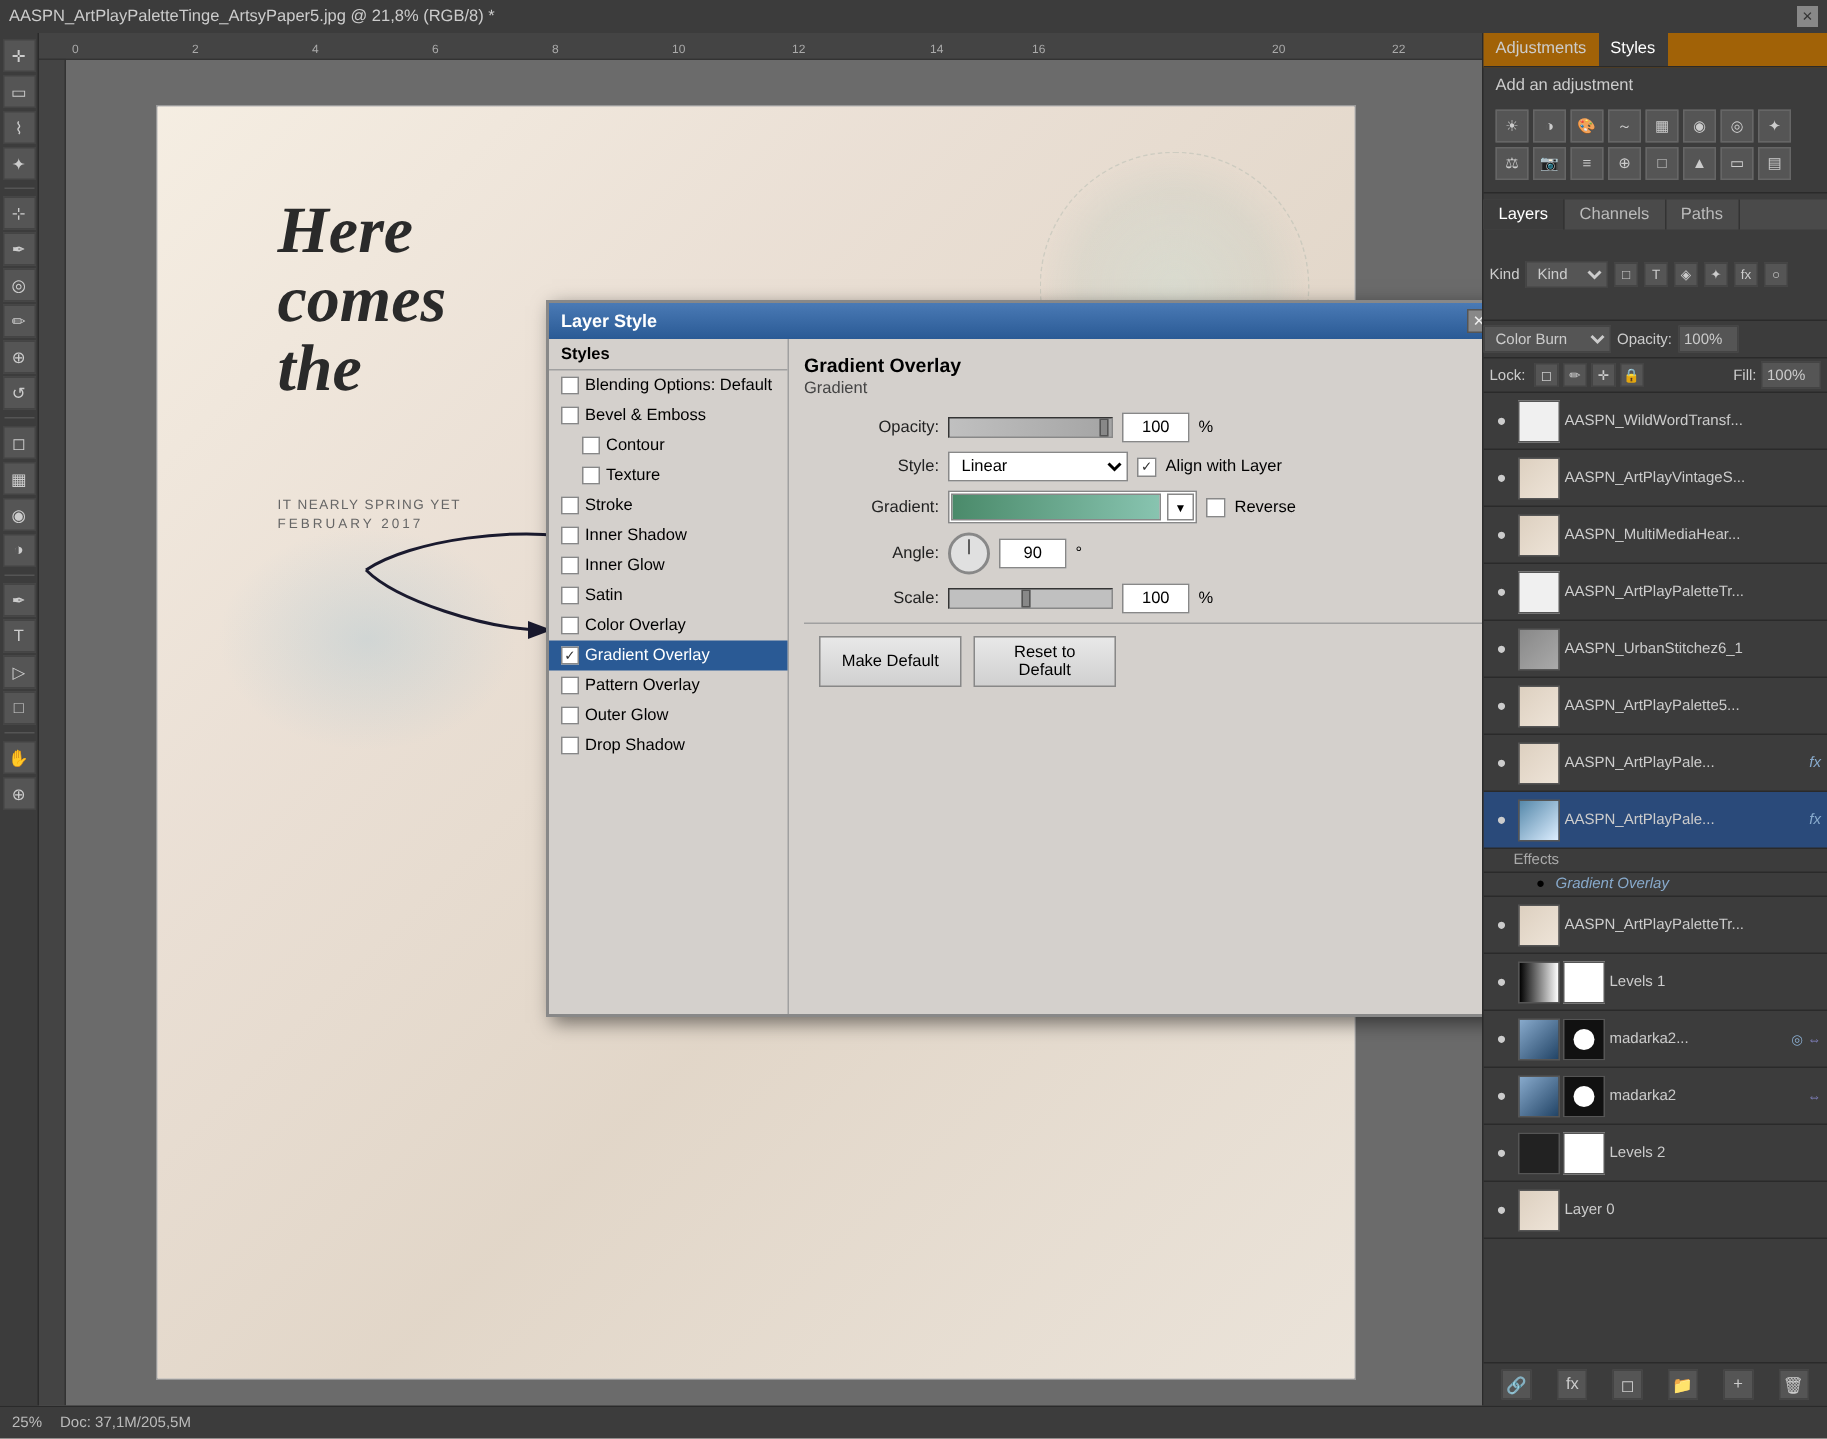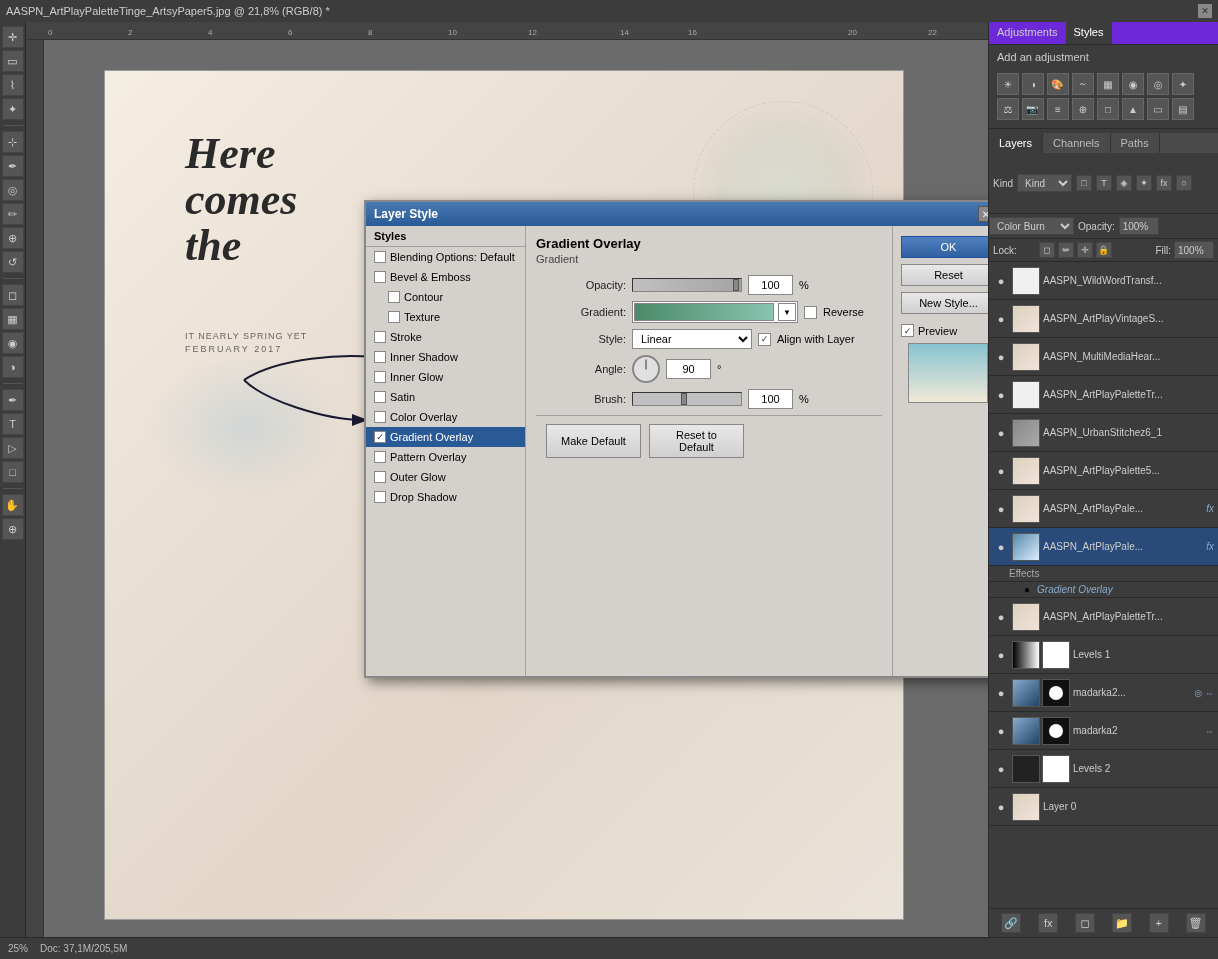--- a/index.html
+++ b/index.html
@@ -340,21 +340,21 @@
     
     .bottom-buttons {
       display: flex;
       gap: 8px;
       padding: 8px 10px;
       border-top: 1px solid #a0a0a0;
     }
 
     .adj-tabs {
       display: flex;
-      background: #6d28d9;
+      background: #a16207;
       border-bottom: 1px solid #2a2a2a;
     }
 
     .adj-tab {
       padding: 4px 8px;
       font-size: 11px;
       color: #ccc;
       cursor: pointer;
     }
     .adj-tab.active {
@@ -463,21 +463,21 @@
       display: flex;
       align-items: center;
       padding: 2px 4px;
       gap: 3px;
       border-bottom: 1px solid #2a2a2a;
     }
 
     .lock-label {
       color: #ccc;
       font-size: 10px;
-      margin-right: 19px;
+      margin-right: 3px;
     }
 
     .lock-icon {
       width: 16px; height: 16px;
       background: #555;
       border: 1px solid #444;
       display: flex; align-items: center; justify-content: center;
       font-size: 9px;
       color: #ccc;
       cursor: pointer;
@@ -836,78 +836,66 @@
                 <div class="form-label">Opacity:</div>
                 <div class="slider-track" style="position:relative;">
                   <div style="position:absolute;left:0;top:0;width:100%;height:100%;background:linear-gradient(to right,rgba(255,255,255,0),rgba(100,100,100,0.3));"></div>
                   <div style="position:absolute;right:2px;top:50%;transform:translateY(-50%);width:6px;height:12px;background:#888;border:1px solid #555;"></div>
                 </div>
                 <input type="text" class="form-input-small" value="100" style="">
                 <span>%</span>
               </div>
 
               <div class="form-row">
-                <div class="form-label">Gradient:</div>
-                <div style="display:flex;align-items:center;border:1px solid #888;background:white;padding:1px;">
-                  <div class="gradient-bar"></div>
-                  <div class="gradient-dropdown-arrow">▼</div>
-                </div>
-                <div class="form-checkbox"></div>
-                <span>Reverse</span>
-              </div>
-
-              <div class="form-row">
                 <div class="form-label">Style:</div>
                 <select class="form-select">
                   <option>Linear</option>
                   <option>Radial</option>
                   <option>Angle</option>
                   <option>Reflected</option>
                   <option>Diamond</option>
                 </select>
                 <div class="form-checkbox checked"></div>
                 <span>Align with Layer</span>
               </div>
 
               <div class="form-row">
+                <div class="form-label">Gradient:</div>
+                <div style="display:flex;align-items:center;border:1px solid #888;background:white;padding:1px;">
+                  <div class="gradient-bar"></div>
+                  <div class="gradient-dropdown-arrow">▼</div>
+                </div>
+                <div class="form-checkbox"></div>
+                <span>Reverse</span>
+              </div>
+
+              <div class="form-row">
                 <div class="form-label">Angle:</div>
                 <div class="angle-circle">
                   <div class="angle-line"></div>
                 </div>
                 <input type="text" class="form-input-small" value="90" style="">
                 <span>°</span>
               </div>
 
               <div class="form-row scale-row">
-                <div class="form-label">Brush:</div>
+                <div class="form-label">Scale:</div>
                 <div class="slider-track" style="position:relative;">
                   <div style="position:absolute;right:50%;top:50%;transform:translateY(-50%);width:6px;height:12px;background:#888;border:1px solid #555;"></div>
                 </div>
                 <input type="text" class="form-input-small" value="100" style="">
                 <span>%</span>
               </div>
 
               <div class="bottom-buttons">
                 <button class="btn">Make Default</button>
                 <button class="btn">Reset to Default</button>
               </div>
             </div>
 
-            <div class="dialog-buttons">
-              <button class="btn primary">OK</button>
-              <button class="btn">Reset</button>
-              <button class="btn">New Style...</button>
-
-              <div class="preview-checkbox">
-                <div class="form-checkbox checked"></div>
-                <span>Preview</span>
-              </div>
-
-              <div class="preview-box"></div>
-            </div>
 
           </div>
         </div>
 
       </div>
     </div>
 
     <div style="display:flex;flex-direction:column;width:230px;background:#3c3c3c;border-left:1px solid #2a2a2a;">
 
       <div class="adj-tabs">

